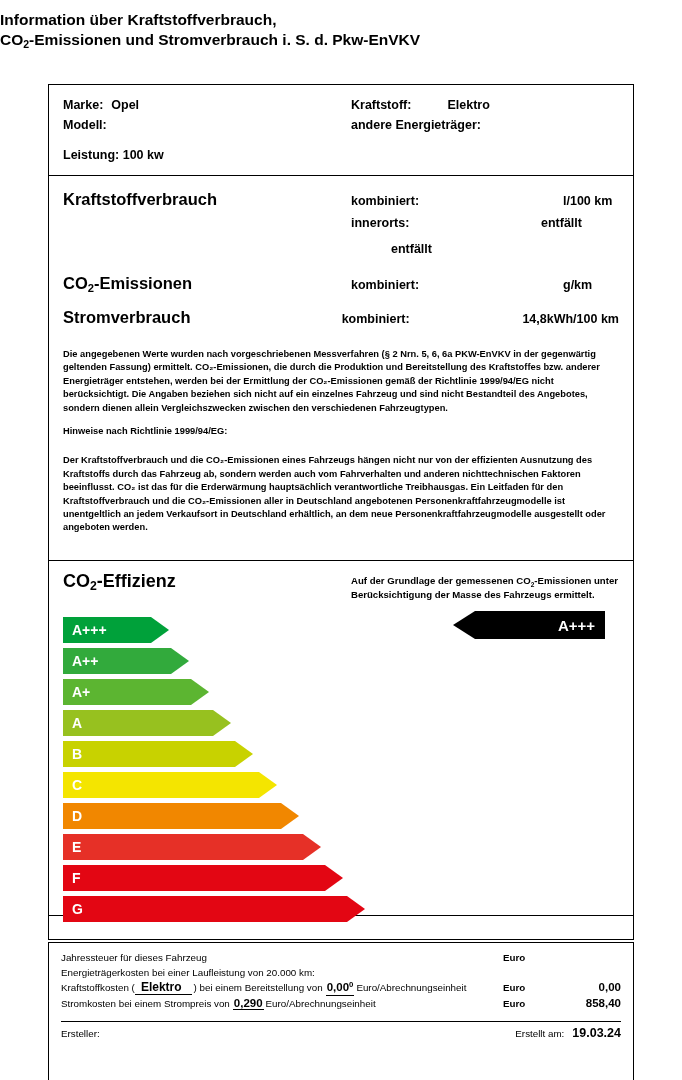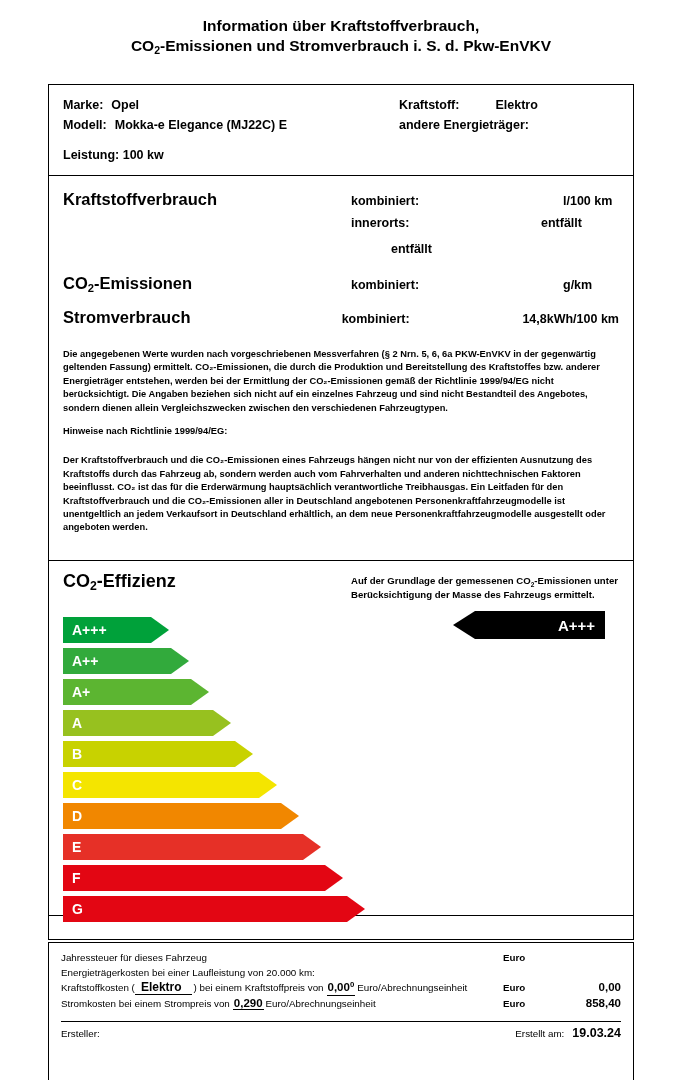--- a/index.html
+++ b/index.html
@@ -17,25 +17,25 @@
   }
   .page {
     width: 682px;
     height: 1080px;
     box-sizing: border-box;
     padding: 0;
     position: relative;
   }
   
   .title {
-    text-align: center;
+    text-align: left;
     font-weight: bold;
     font-size: 15.5px;
     line-height: 20px;
-    padding-top: 16px;
+    padding-top: 10px;
   }
   .title .line2 { display: block; }
   sub {
     font-size: 0.68em;
     vertical-align: baseline;
     position: relative;
     top: 3px;
   }
   sup {
     font-size: 0.68em;
@@ -63,21 +63,20 @@
     margin: 0;
   }
   
   .ident {
     padding: 10px 14px 10px 14px;
     font-size: 12.5px;
   }
   .ident .row {
     display: flex;
     line-height: 20px;
-    gap: 48px;
   }
   .ident .col-left {
     width: 288px;
     display: flex;
   }
   .ident .lbl {
     font-weight: bold;
     white-space: nowrap;
   }
   .ident .val {
@@ -316,21 +315,20 @@
           <span class="val">Opel</span>
         </div>
         <div class="col-right">
           <span class="rlbl">Kraftstoff:</span>
           <span class="rval" style="margin-left:36px">Elektro</span>
         </div>
       </div>
       <div class="row">
         <div class="col-left">
           <span class="lbl">Modell:</span>
-          <span class="val">Mokka-e Elegance (MJ22C) E</span>
         </div>
         <div class="col-right">
           <span class="rlbl">andere Energieträger:</span>
           <span class="rval"></span>
         </div>
       </div>
       <div class="spacer-row"></div>
       <div class="row">
         <div class="col-left">
           <span class="lbl">Leistung: 100 kw</span>
@@ -463,21 +461,21 @@
         <span class="grow"></span>
         <span class="eur">Euro</span>
         <span class="amount"></span>
       </div>
       <div class="crow">
         <span class="txt">Energieträgerkosten bei einer Laufleistung von 20.000 km:</span>
       </div>
       <div class="crow">
         <span class="txt">Kraftstoffkosten (</span>
         <span class="ul">Elektro</span>
-        <span class="txt" style="margin-left:2px">) bei einem Kraftstoffpreis von</span>
+        <span class="txt" style="margin-left:2px">) bei einem Bereitstellung von</span>
         <span class="ul-small" style="margin-left:3px"><span>0,00</span><sup>0</sup></span>
         <span class="txt" style="margin-left:2px">Euro/Abrechnungseinheit</span>
         <span class="grow"></span>
         <span class="eur">Euro</span>
         <span class="amount">0,00</span>
       </div>
       <div class="crow">
         <span class="txt">Stromkosten bei einem Strompreis von</span>
         <span class="ul-small" style="margin-left:3px">0,290</span>
         <span class="txt" style="margin-left:2px">Euro/Abrechnungseinheit</span>

